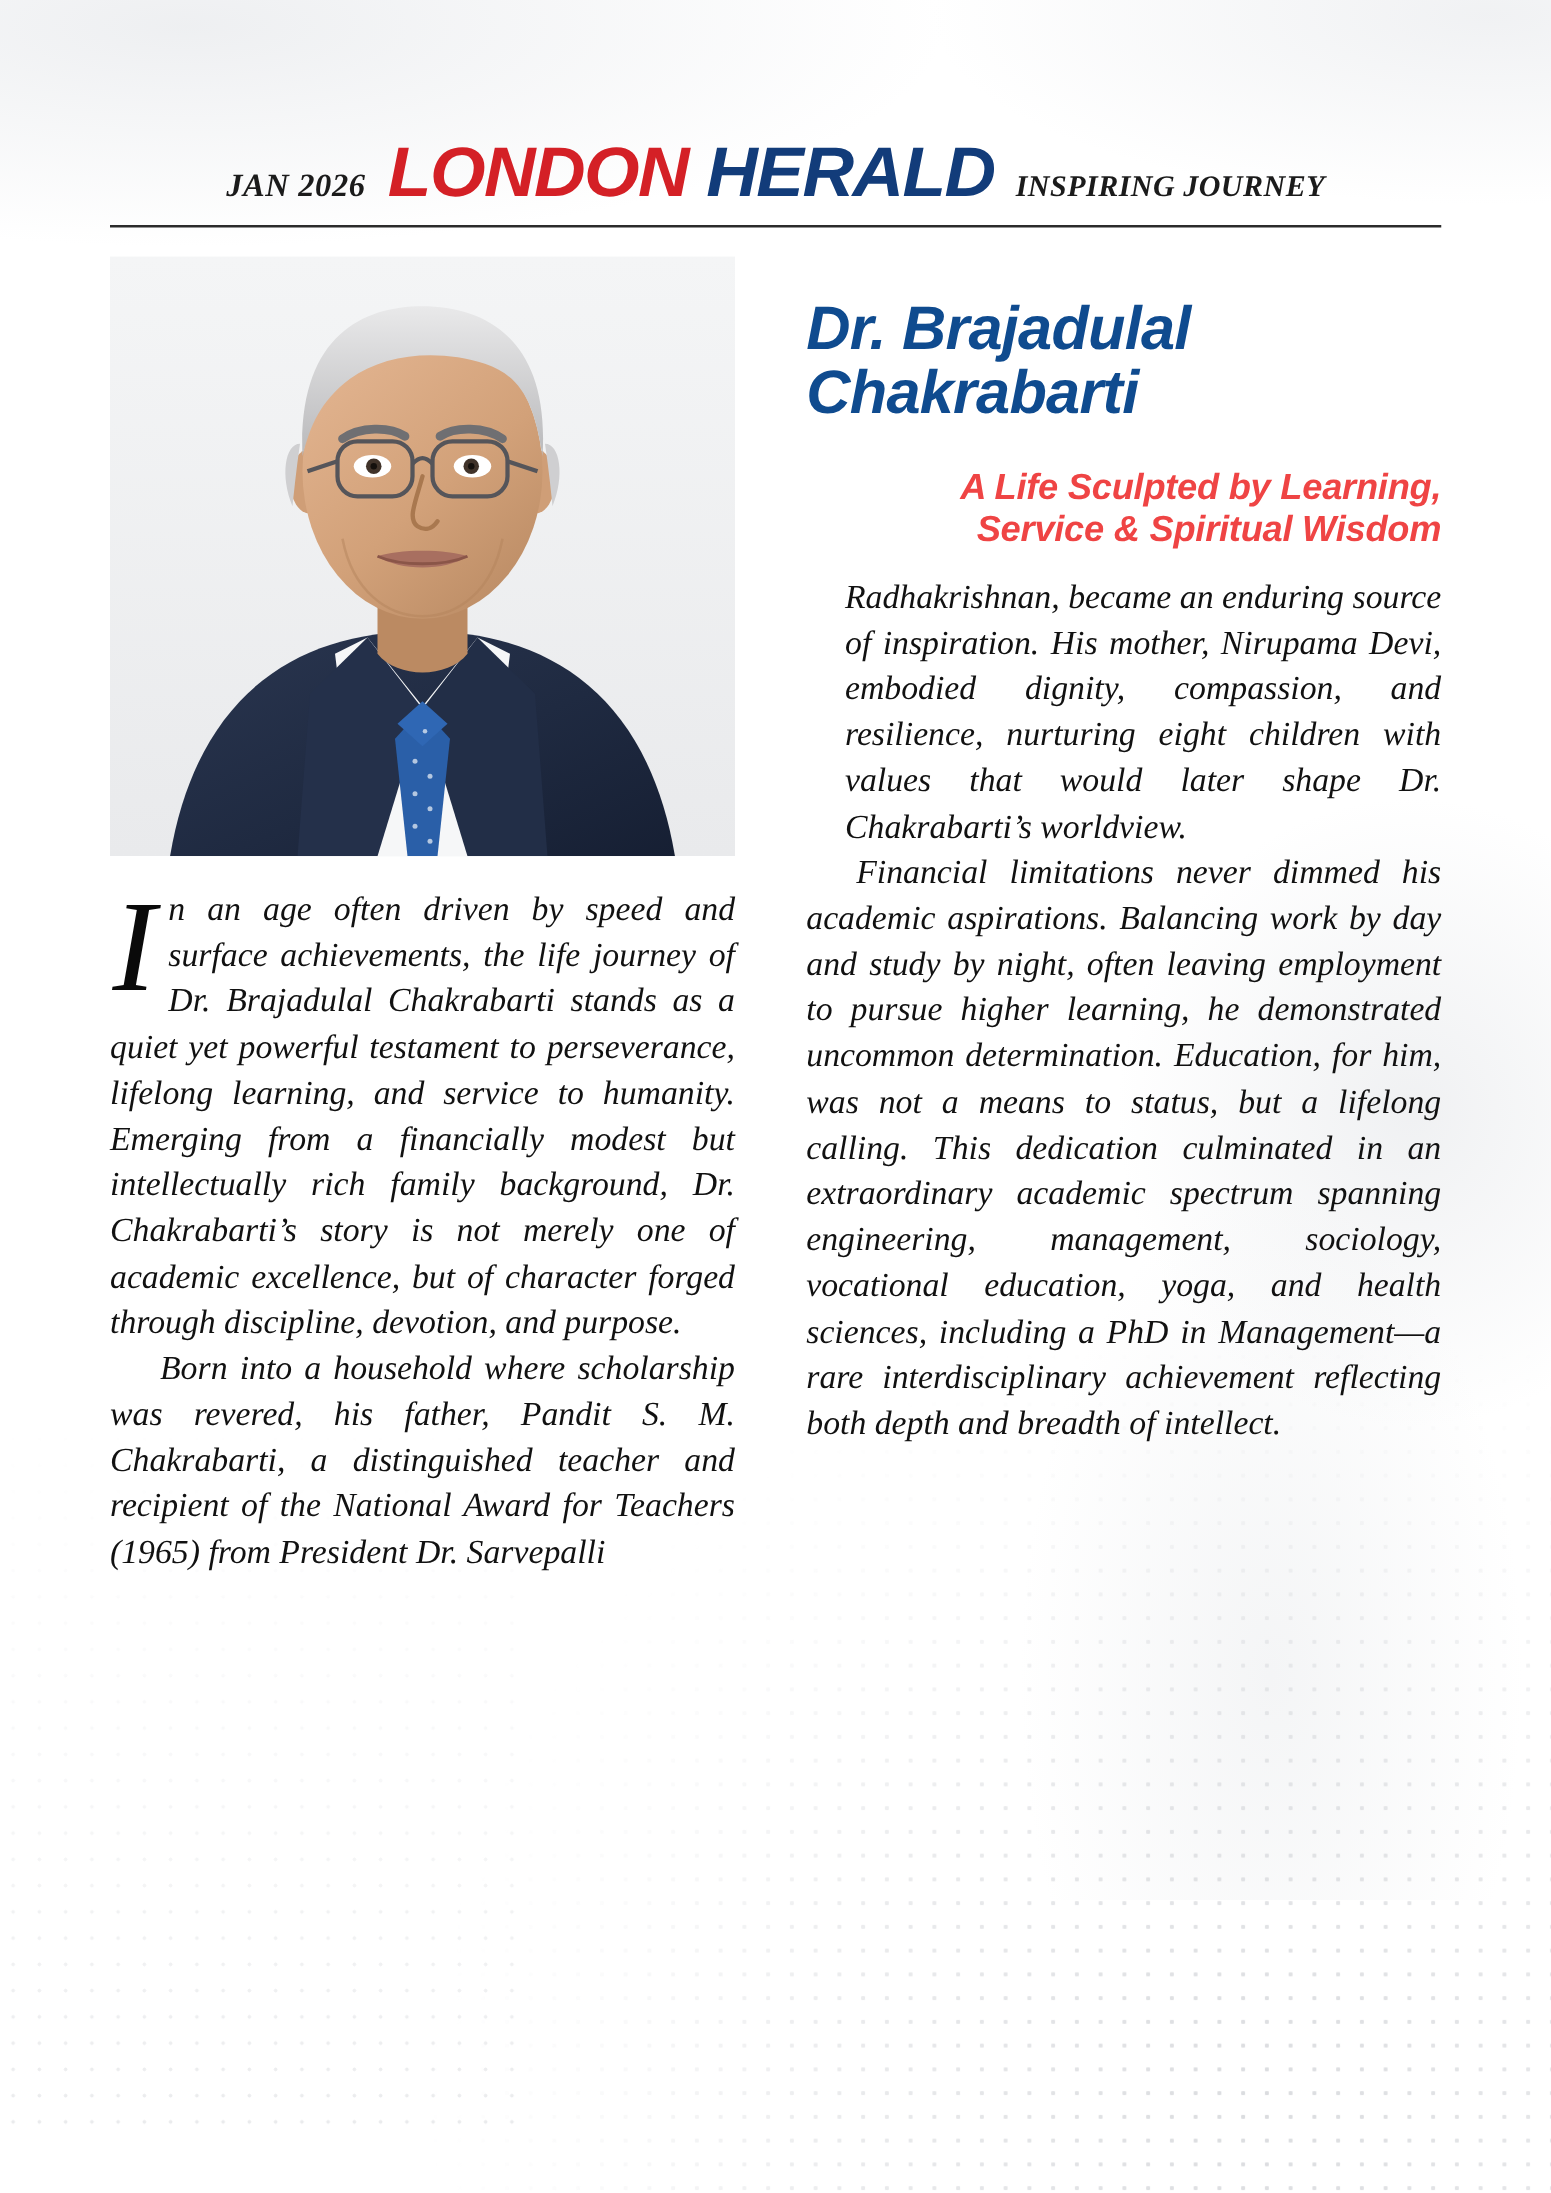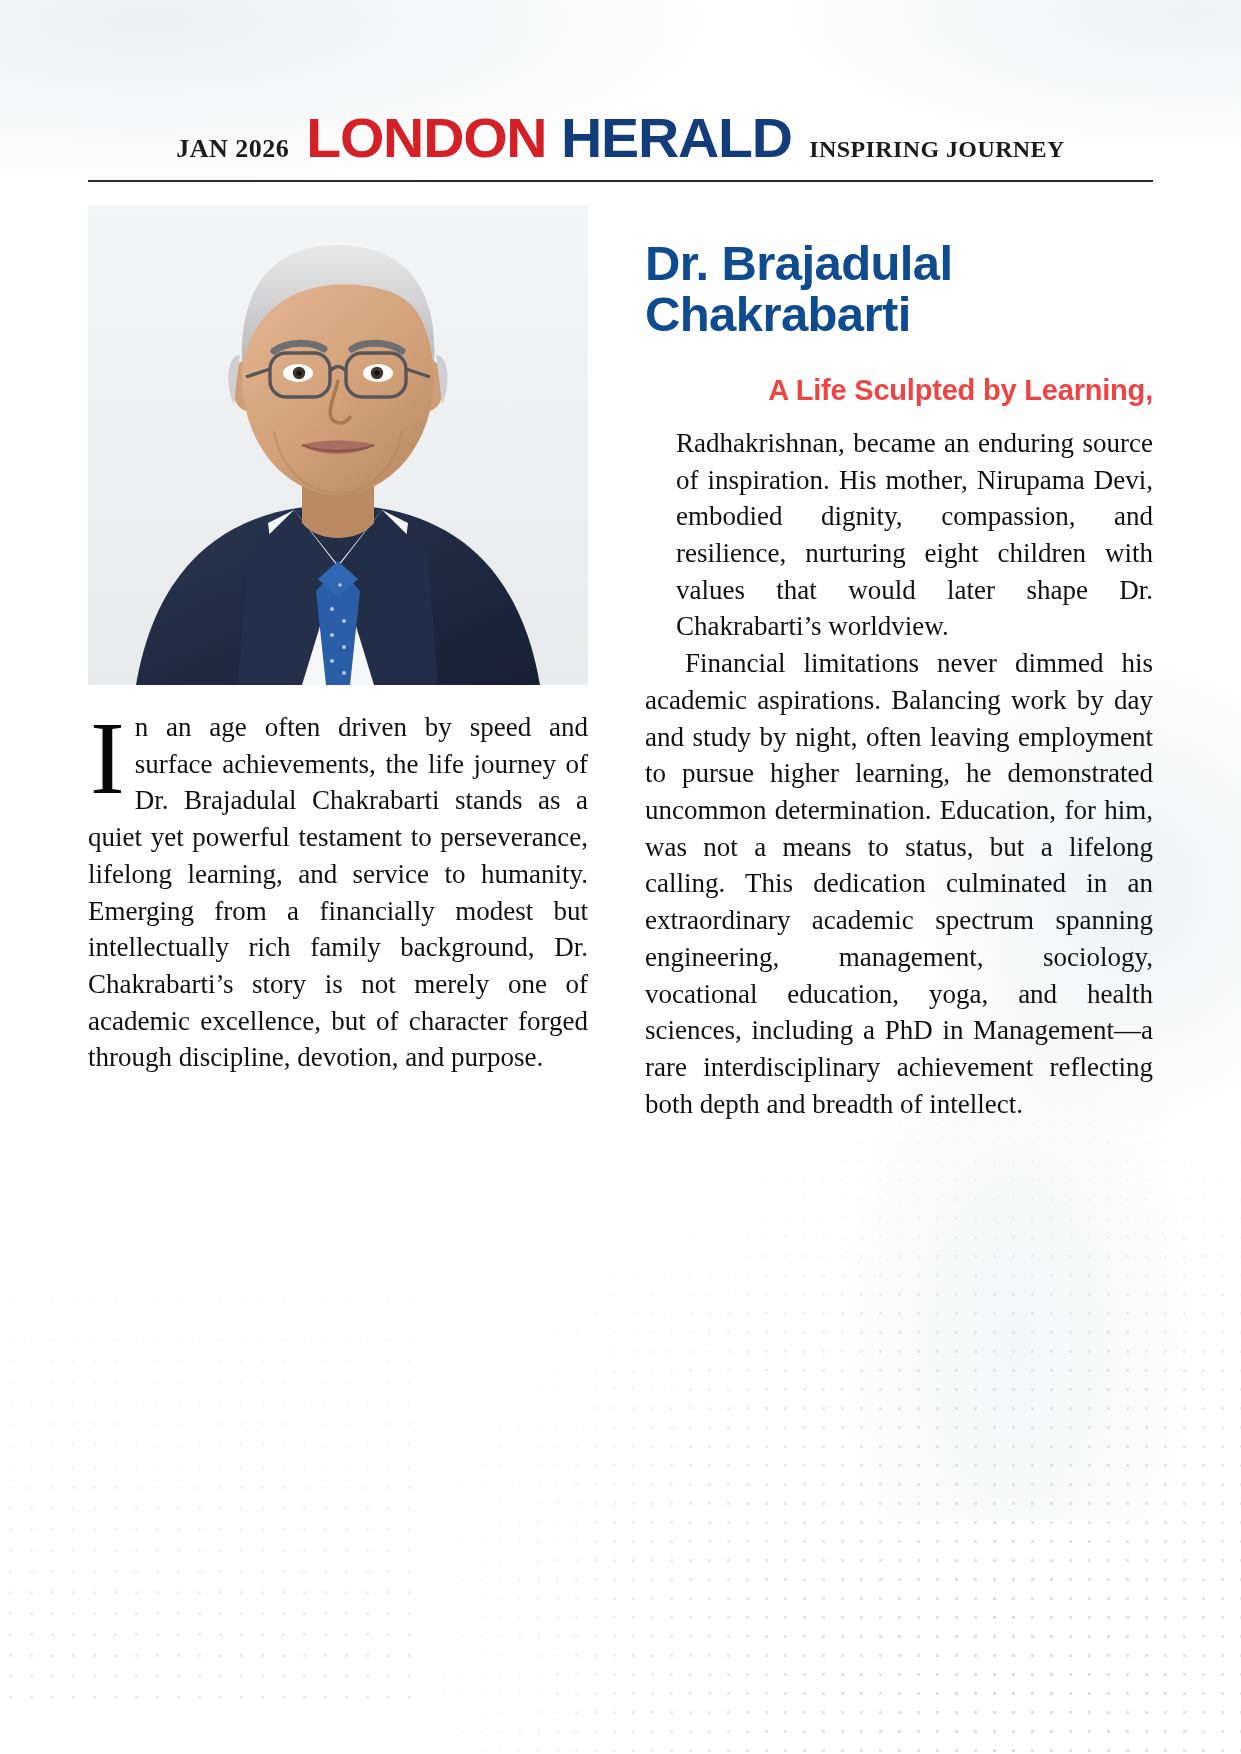--- a/index.html
+++ b/index.html
@@ -64,20 +64,21 @@
     background:
       radial-gradient(ellipse 70% 120% at 12% 10%, rgba(206,210,216,0.35) 0%, rgba(255,255,255,0) 70%),
       radial-gradient(ellipse 50% 100% at 96% 6%, rgba(206,210,216,0.30) 0%, rgba(255,255,255,0) 72%);
   }
 
   .page {
     position: relative;
     z-index: 2;
     width: 1006px;
     height: 1754px;
+    font-style: italic;
   }
 
   
   .masthead {
     position: absolute;
     left: 88px;
     top: 110px;
     width: 1065px;
     display: flex;
     align-items: baseline;
@@ -311,27 +312,29 @@
 
           <path d="M 214 240 C 232 252 268 252 286 240 C 270 234 230 234 214 240 Z" fill="#a86f60"></path>
           <path d="M 214 240 C 232 248 268 248 286 240" stroke="#8a5548" stroke-width="2.4" fill="none"></path>
 
           <path d="M 186 226 C 194 268 222 288 250 288 C 278 288 306 268 314 226" stroke="#b3835c" stroke-width="2" fill="none" opacity="0.5"></path>
         </svg>
       </div>
 
       <div class="body-text">
         <p class="para dropcap-para">In an age often driven by speed and surface achievements, the life journey of Dr. Brajadulal Chakrabarti stands as a quiet yet powerful testament to perseverance, lifelong learning, and service to humanity. Emerging from a financially modest but intellectually rich family background, Dr. Chakrabarti’s story is not merely one of academic excellence, but of character forged through discipline, devotion, and purpose.</p>
+        <p class="para">Born into a household where scholarship was revered, his father, Pandit S. M. Chakrabarti, a distinguished teacher and recipient of the National Award for Teachers (1965) from President Dr. Sarvepalli</p>
       </div>
 
     </div>
 
     <div class="col-right">
       <h1 class="headline">Dr. Brajadulal Chakrabarti</h1>
       <div class="subhead">
         <div>A Life Sculpted by Learning,</div>
+        <div>Service &amp; Spiritual Wisdom</div>
       </div>
       <p class="para">Radhakrishnan, became an enduring source of inspiration. His mother, Nirupama Devi, embodied dignity, compassion, and resilience, nurturing eight children with values that would later shape Dr. Chakrabarti’s worldview.</p>
       <p class="para">Financial limitations never dimmed his academic aspirations. Balancing work by day and study by night, often leaving employment to pursue higher learning, he demonstrated uncommon determination. Education, for him, was not a means to status, but a lifelong calling. This dedication culminated in an extraordinary academic spectrum spanning engineering, management, sociology, vocational education, yoga, and health sciences, including a PhD in Management—a rare interdisciplinary achievement reflecting both depth and breadth of intellect.</p>
     </div>
 
   </div>
 </div>
 
 </body></html>

